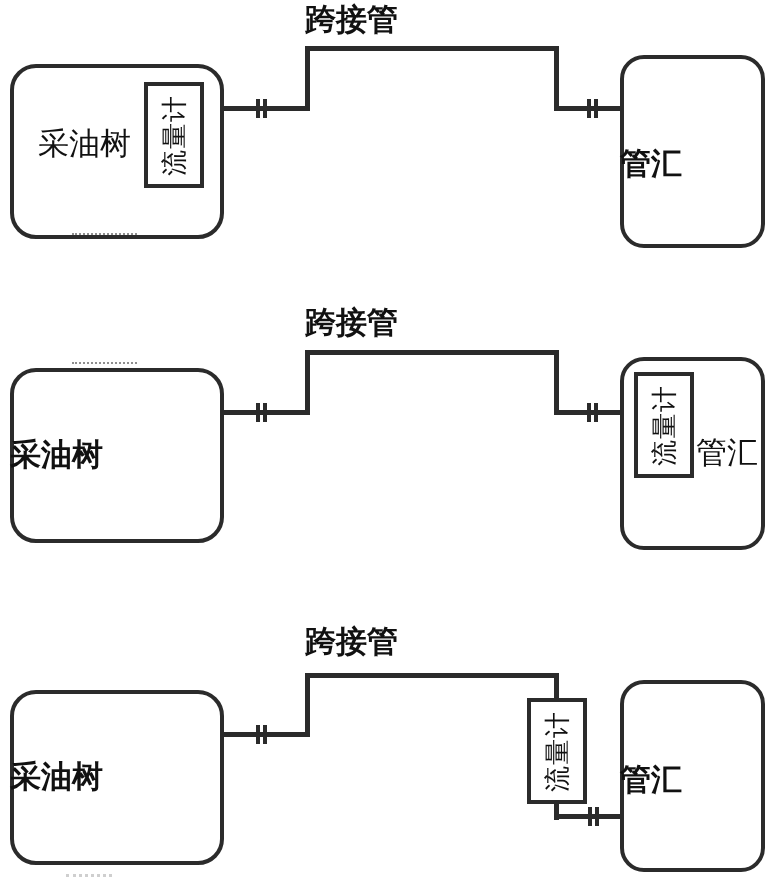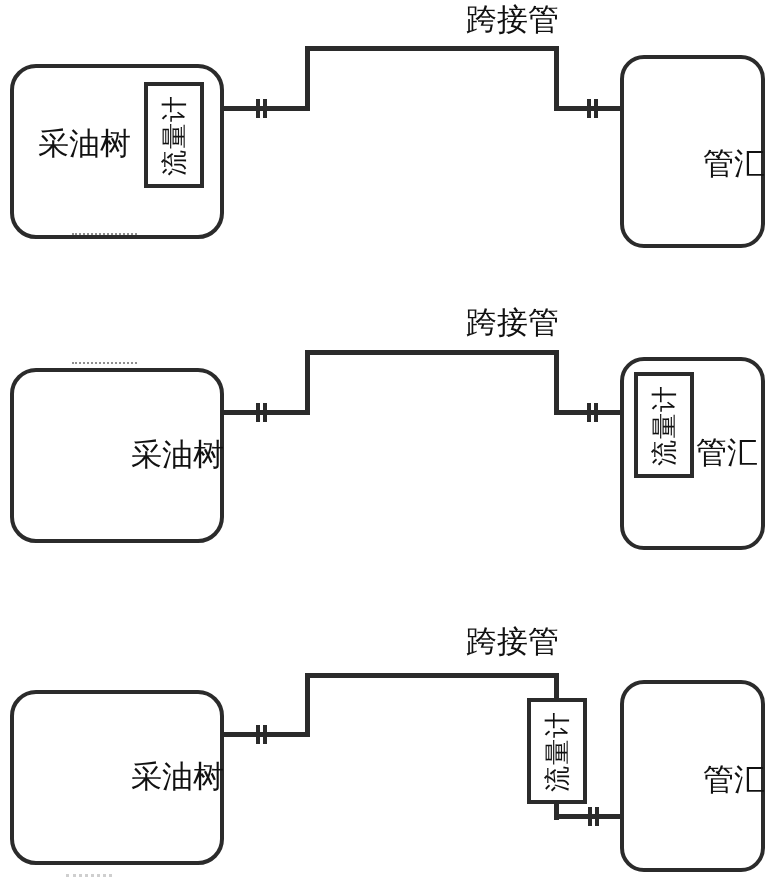--- a/index.html
+++ b/index.html
@@ -16,21 +16,21 @@
   .fmbox{z-index:3;display:flex;align-items:center;justify-content:center;border-radius:0;}
   
   .seg{position:absolute;background:#2b2b2b;z-index:1;}
   
   .connector{position:absolute;width:11px;height:19px;z-index:2;}
   .connector::before,.connector::after{content:"";position:absolute;top:0;width:4px;height:19px;background:#2b2b2b;}
   .connector::before{left:0;}
   .connector::after{right:0;}
   
   .lbl{position:absolute;font-size:31px;line-height:34px;white-space:nowrap;z-index:4;color:#111111;}
-  .ctr{text-align:right;}
+  .ctr{text-align:left;font-weight:bold;}
   .fmtext{transform:rotate(-90deg);font-size:26px;letter-spacing:1px;white-space:nowrap;color:#111111;}
   
   .artifact{position:absolute;height:0;border-top:2px dotted #8f8f8f;z-index:5;}
   .artifact.faint{border-top:3px dotted #cfcfcf;}
 </style>
 </head>
 <body>
 
 <div class="canvas">
 

